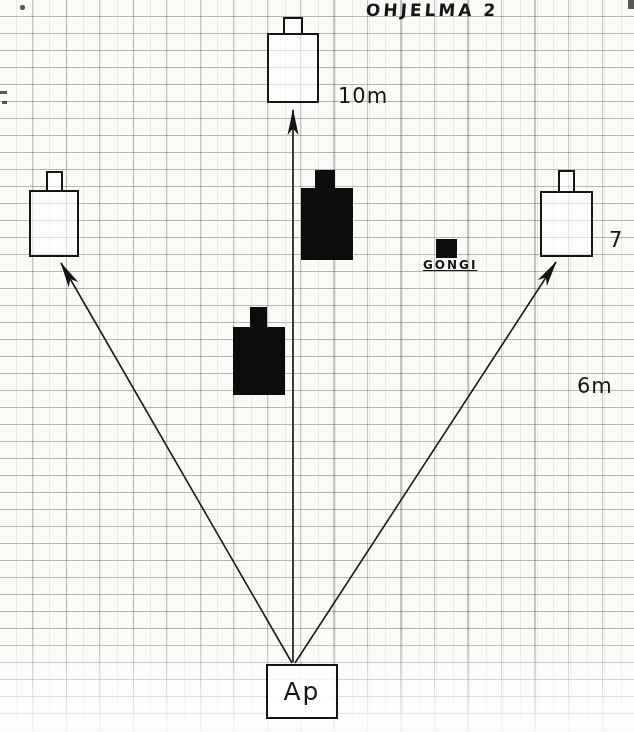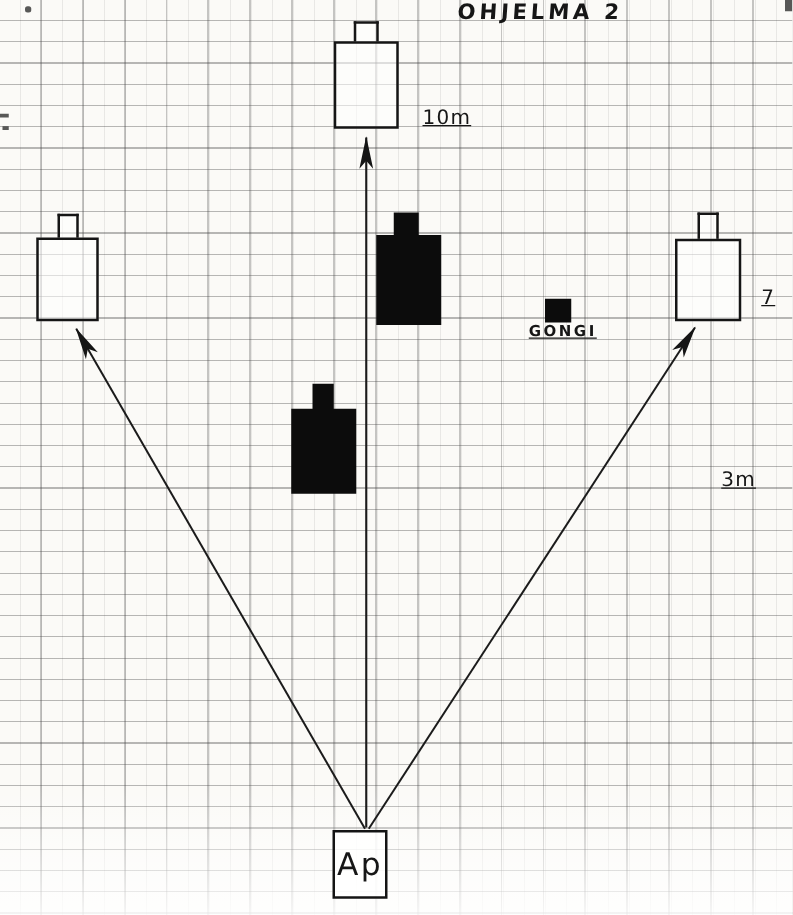--- a/index.html
+++ b/index.html
@@ -12,21 +12,21 @@
     background-image:
       linear-gradient(to bottom, rgba(255,255,255,0) 0%, rgba(255,255,255,0) 86%, rgba(255,255,255,0.85) 100%),
       repeating-linear-gradient(to bottom, transparent 0 16px, rgba(70,70,70,0.38) 16px 17px),
       repeating-linear-gradient(to right, transparent 0 32px, rgba(70,70,70,0.30) 32px 33.5px),
       repeating-linear-gradient(to right, transparent 0 15.8px, rgba(70,70,70,0.10) 15.8px 16.8px);
     font-family:"DejaVu Sans", sans-serif;
     color:#161616;
   }
   .hand{position:absolute;white-space:nowrap;color:#161616;}
   .title{font-size:17px;letter-spacing:3px;font-weight:600;transform:skewX(-4deg);}
-  .lbl{font-size:16px;letter-spacing:1px;text-decoration:underline;}
+  .lbl{font-size:21px;letter-spacing:1px;}
   .lbl-small{font-size:12px;letter-spacing:2px;font-weight:600;text-decoration:underline;}
   .fig-part{position:absolute;box-sizing:border-box;}
   .outline{border:2.5px solid #151515;background:rgba(255,255,255,0.55);}
   .outline-head{border:2.5px solid #151515;border-bottom:none;background:rgba(255,255,255,0.55);}
   .filled{background:#0c0c0c;}
   .startbox{
     position:absolute;box-sizing:border-box;
     border:2.5px solid #141414;background:rgba(255,255,255,0.8);
     display:flex;align-items:center;justify-content:center;
     font-size:25px;letter-spacing:2px;
@@ -59,23 +59,23 @@
 
   <div class="fig-part filled" style="left:315px;top:170px;width:20px;height:20px;"></div>
   <div class="fig-part filled" style="left:301px;top:188px;width:52px;height:72px;"></div>
 
   <div class="fig-part filled" style="left:250px;top:307px;width:17px;height:22px;"></div>
   <div class="fig-part filled" style="left:233px;top:327px;width:52px;height:68px;"></div>
 
   <div class="fig-part filled" style="left:436px;top:239px;width:21px;height:19px;"></div>
   <div class="hand lbl-small" style="left:423px;top:258px;">GONGI</div>
 
-  <div class="hand lbl" style="left:577px;top:374px;">3m</div>
+  <div class="hand lbl" style="left:577px;top:374px;">6m</div>
 
-  <div class="startbox" style="left:266px;top:664px;width:44px;height:55px;">
+  <div class="startbox" style="left:266px;top:664px;width:72px;height:55px;">
     <span>Ap</span>
   </div>
 
   <svg class="arrows" width="634" height="732" viewBox="0 0 634 732">
     <defs>
       <marker id="ah" markerUnits="userSpaceOnUse" markerWidth="30" markerHeight="16" refX="27" refY="8" orient="auto">
         <path d="M28,8 L2,2.5 L8.5,8 L2,13.5 Z" fill="#151515"></path>
       </marker>
     </defs>
     <line x1="292" y1="663" x2="61" y2="263" stroke="#1b1b1b" stroke-width="1.6" marker-end="url(#ah)"></line>

